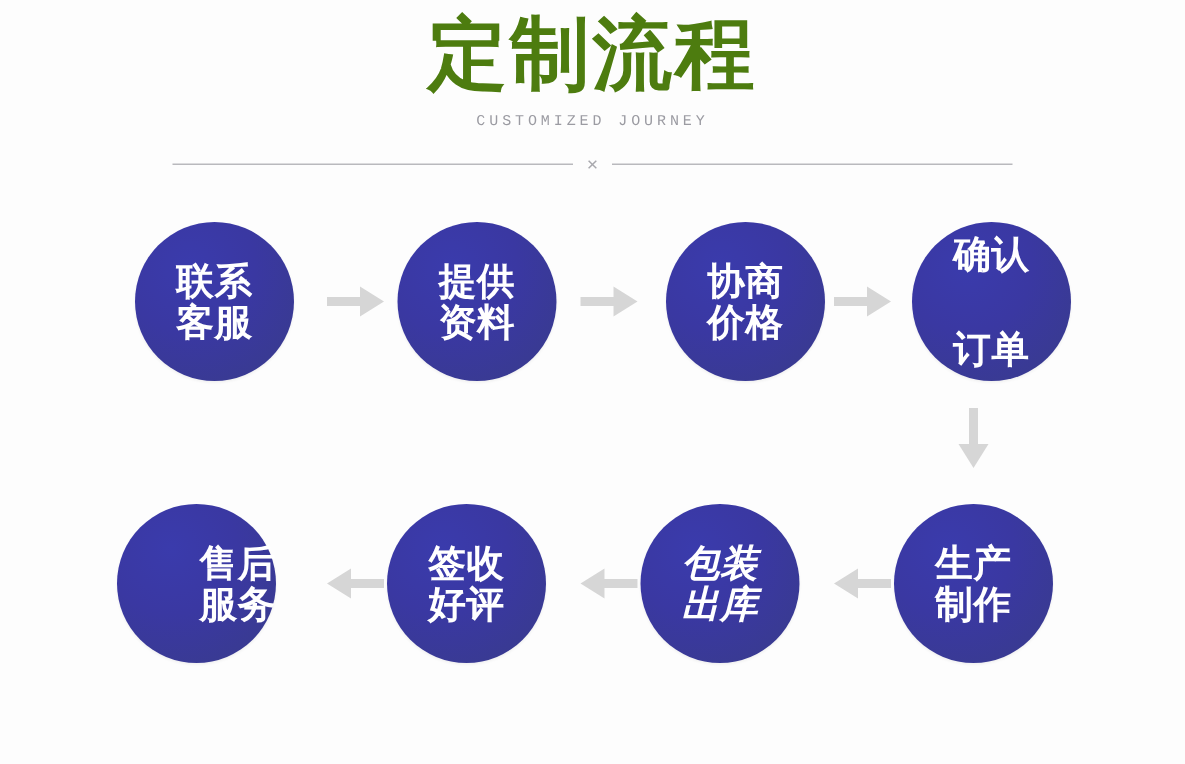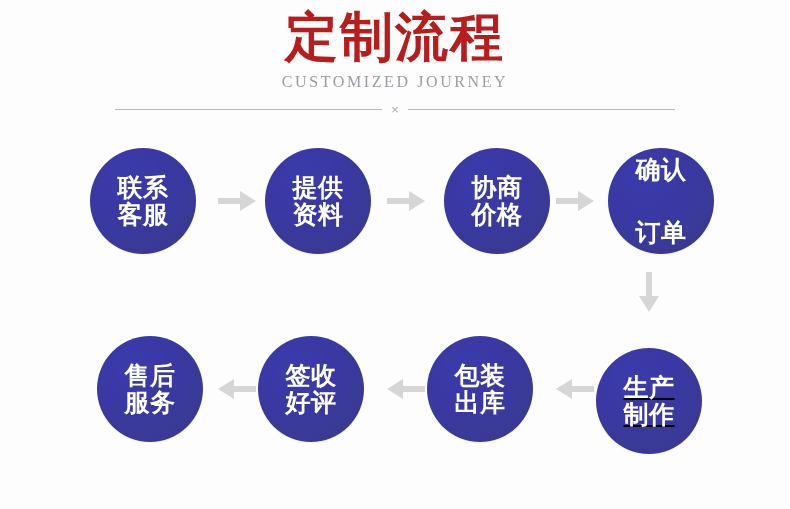--- a/index.html
+++ b/index.html
@@ -22,33 +22,33 @@
     top: 0;
     width: 790px;
     text-align: center;
   }
   .page-title {
     margin: 0;
     padding-top: 6px;
     font-size: 53px;
     line-height: 62px;
     font-weight: 700;
-    color: #b91c1c;
+    color: #4d7c0f;
     letter-spacing: 2px;
     font-family: "DejaVu Sans", "Liberation Sans", sans-serif;
   }
   .page-subtitle {
     margin: 0;
     padding-top: 5px;
-    font-size: 16px;
+    font-size: 10px;
     line-height: 18px;
     font-weight: 400;
     color: #9b9ba2;
     letter-spacing: 2.6px;
-    font-family: Liberation Serif, serif;
+    font-family: Liberation Mono, monospace;
   }
 
   
   .divider {
     position: absolute;
     left: 115px;
     top: 101px;
     width: 560px;
     height: 16px;
     display: flex;
@@ -166,36 +166,36 @@
       <polygon points="2,11 24,11 24,4 40,14 24,24 24,17 2,17" fill="#d6d6d6"></polygon>
     </svg>
   </div>
 
   <div class="arrow-down" style="left:635px; top:270px;">
     <svg width="28" height="44" viewBox="0 0 28 44">
       <polygon points="11,2 17,2 17,26 24,26 14,42 4,26 11,26" fill="#d6d6d6"></polygon>
     </svg>
   </div>
 
-  <div class="node" style="left:596px; top:348px;text-decoration:underline;">
+  <div class="node" style="left:596px; top:336px;">
     <span class="node-line">生产</span>
     <span class="node-line">制作</span>
   </div>
 
-  <div class="node" style="left:427px; top:336px;">
+  <div class="node" style="left:427px; top:336px;font-style:italic;">
     <span class="node-line">包装</span>
     <span class="node-line">出库</span>
   </div>
 
   <div class="node" style="left:258px; top:336px;text-align:center;">
     <span class="node-line">签收</span>
     <span class="node-line">好评</span>
   </div>
 
-  <div class="node" style="left:97px; top:336px;">
+  <div class="node" style="left:78px; top:336px;align-items:flex-end;">
     <span class="node-line">售后</span>
     <span class="node-line">服务</span>
   </div>
 
   <div class="arrow" style="left:554px; top:375px;">
     <svg width="42" height="28" viewBox="0 0 42 28">
       <polygon points="40,11 18,11 18,4 2,14 18,24 18,17 40,17" fill="#d6d6d6"></polygon>
     </svg>
   </div>
   <div class="arrow" style="left:385px; top:375px;">

